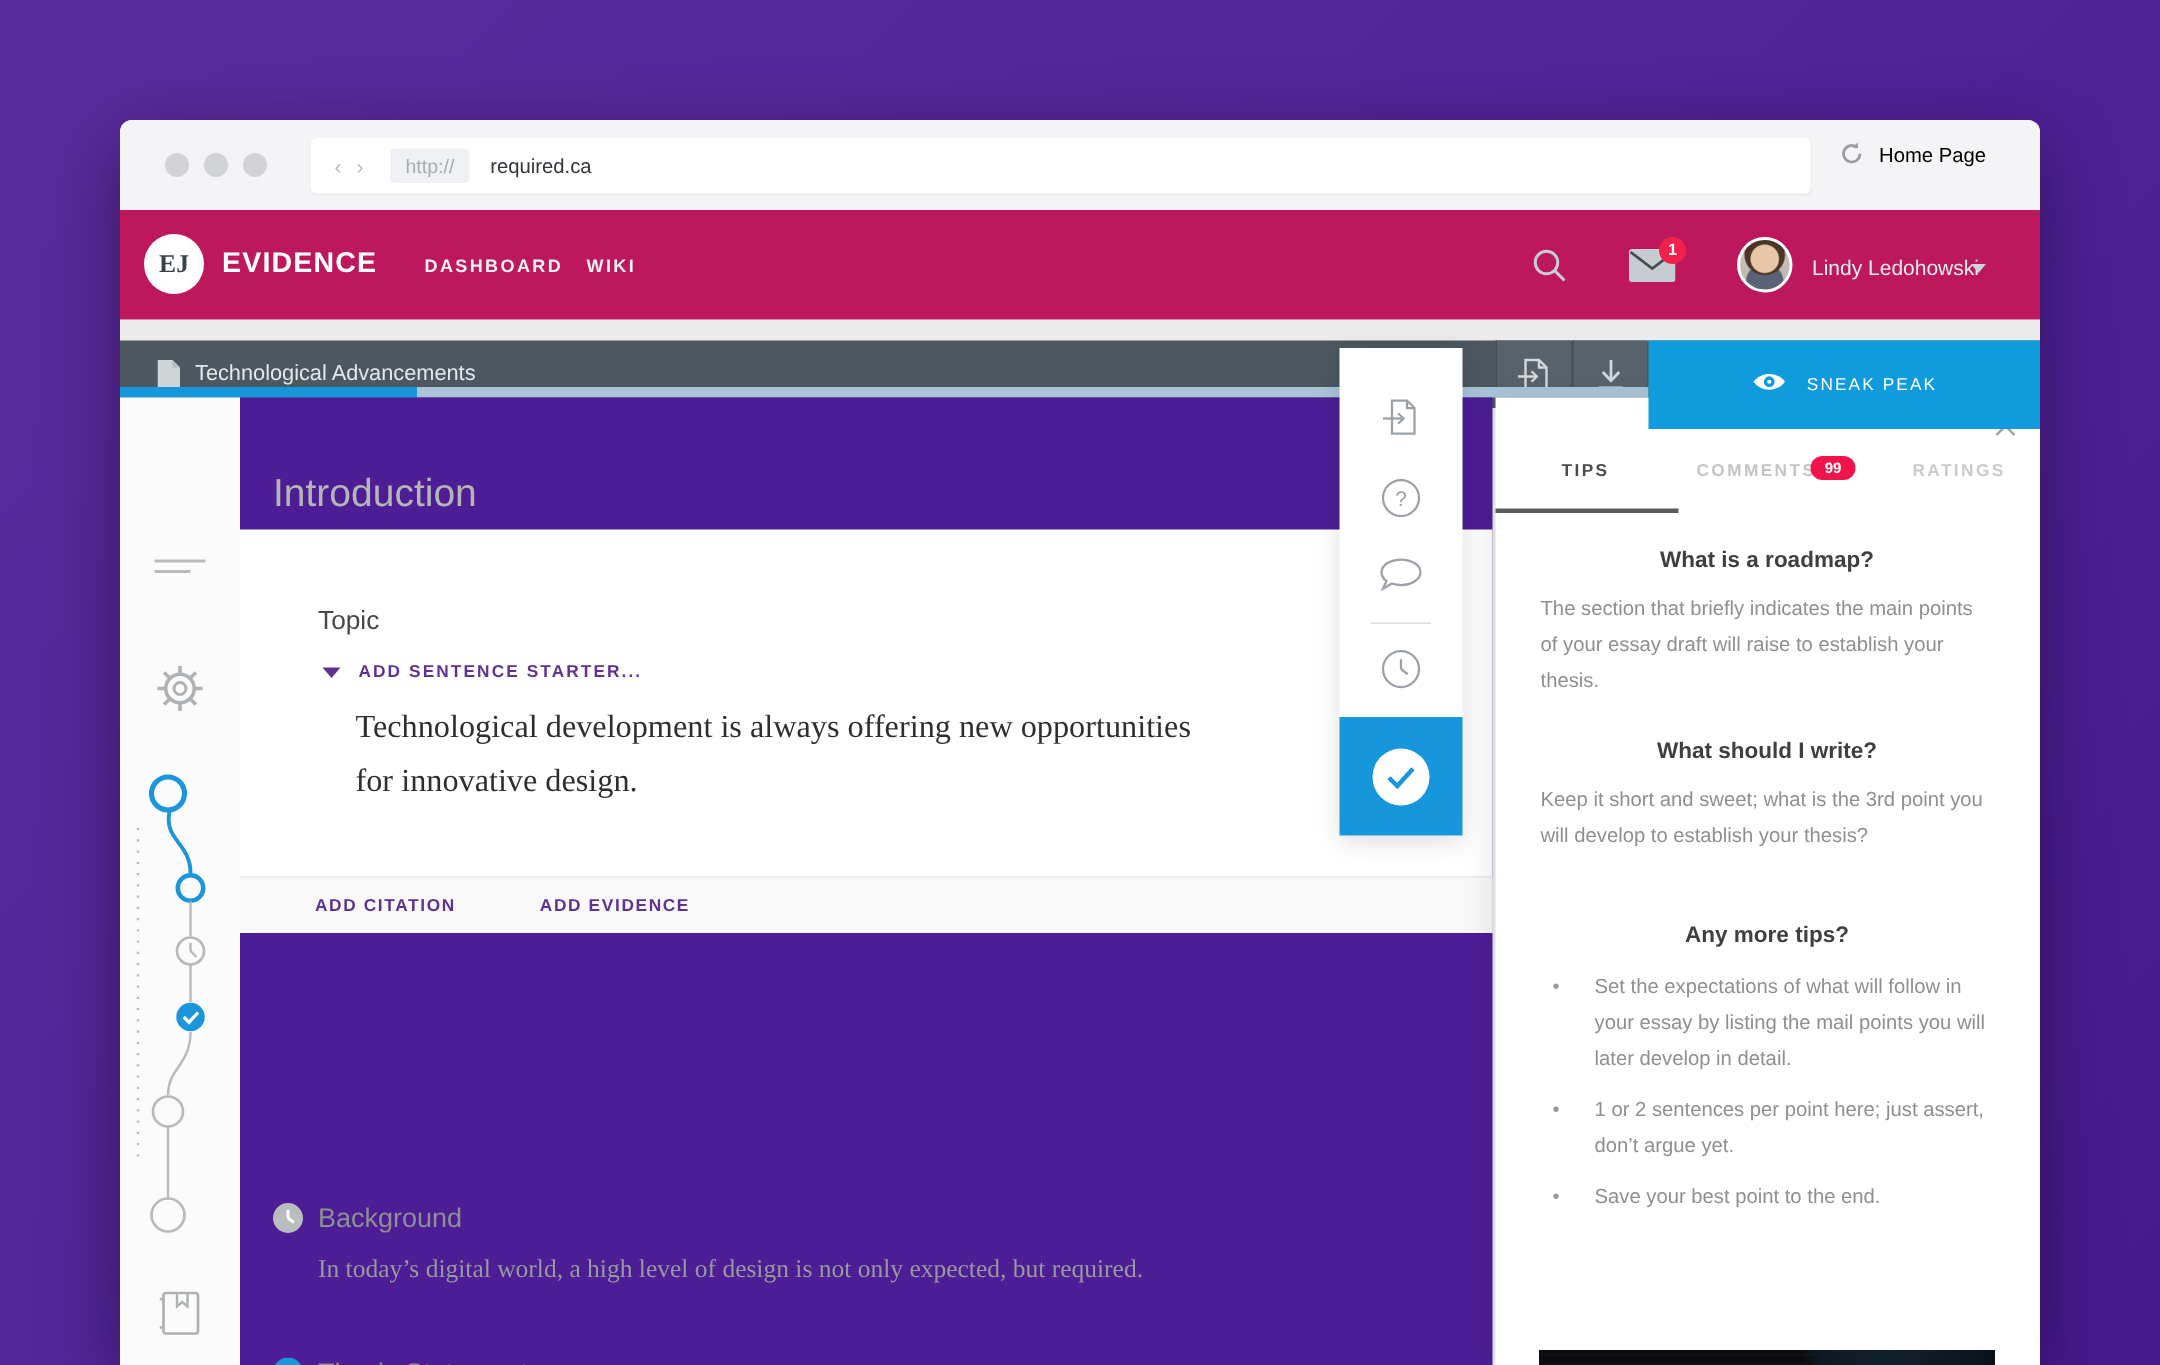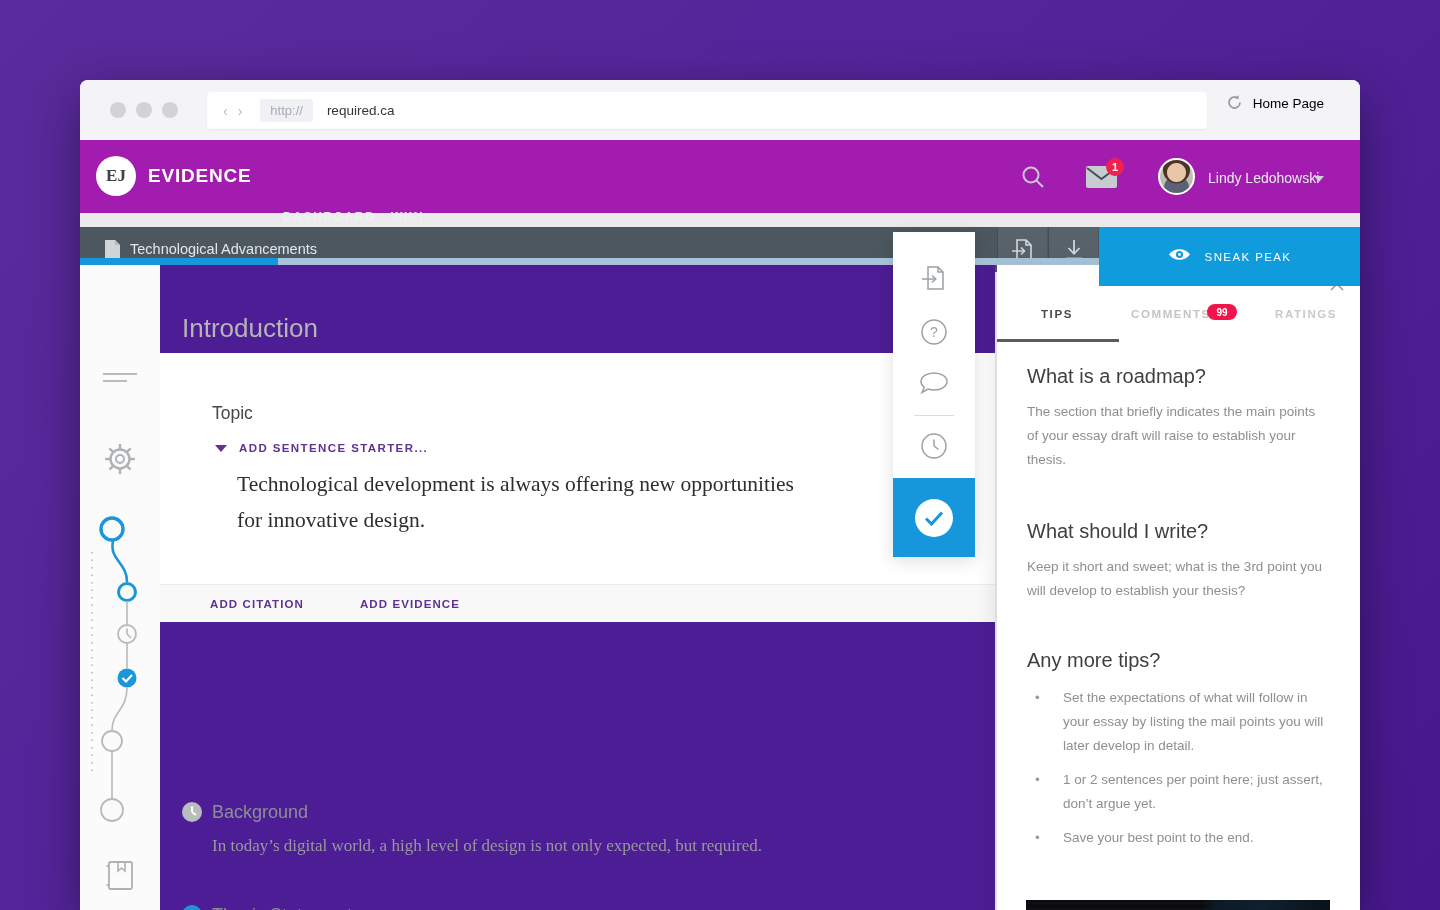--- a/index.html
+++ b/index.html
@@ -24,28 +24,28 @@
     display:flex; align-items:center;
   }
   .nav-arrows { display:flex; gap:10px; margin-left:16px; color:#b7b9c0; font-size:14px; }
   .proto-chip {
     margin-left:18px; background:#f0f1f4; border-radius:3px; padding:4px 10px;
     color:#a9abb3; font-size:13px;
   }
   .url-text { margin-left:14px; color:#33353a; font-size:13.5px; }
   .home { position:absolute; right:36px; top:0; height:47px; display:flex; align-items:center; gap:10px; color:#000000; font-size:13.5px; }
   
-  .navbar { position:absolute; left:0; top:60px; width:1280px; height:73px; background:#a21caf; }
+  .navbar { position:absolute; left:0; top:60px; width:1280px; height:73px; background:#be185d; }
   .logo-circle {
     position:absolute; left:16px; top:16px; width:40px; height:40px; border-radius:50%;
     background:#fff; display:flex; align-items:center; justify-content:center;
     font-family:"Liberation Serif", serif; font-size:17px; font-weight:bold; color:#39424a; letter-spacing:0;
   }
   .brand { position:absolute; left:68px; top:25px; color:#fff; font-size:19px; font-weight:bold; letter-spacing:.8px; }
-  .nav-item { position:absolute; top:30px; color:#eef1f2; font-size:12px; font-weight:bold; letter-spacing:1.6px;margin-top:40px; }
+  .nav-item { position:absolute; top:30px; color:#eef1f2; font-size:12px; font-weight:bold; letter-spacing:1.6px; }
   .mail-wrap { position:absolute; left:1006px; top:26px; }
   .mail-badge {
     position:absolute; left:20px; top:-8px; min-width:18px; height:18px; border-radius:9px;
     background:#f0214c; color:#fff; font-size:11px; font-weight:bold;
     display:flex; align-items:center; justify-content:center; padding:0 5px;
   }
   .avatar {
     position:absolute; left:1078px; top:18px; width:37px; height:37px; border-radius:50%;
     background:
       radial-gradient(circle at 50% 38%, #e8c6a8 0 9px, rgba(232,198,168,0) 10px),
@@ -118,24 +118,24 @@
   }
   .close-x { position:absolute; right:16px; top:12px; cursor:pointer; }
   .tabs { position:absolute; left:0; top:35px; width:363px; height:42px; }
   .tab { position:absolute; top:8px; font-size:11.5px; font-weight:bold; letter-spacing:1.6px; }
   .tab-active-underline { position:absolute; left:0; top:39px; width:122px; height:3px; background:#5c5c5c; }
   .badge-pill {
     position:absolute; left:210px; top:4px; min-width:30px; height:16px; border-radius:8px;
     background:#f1134b; color:#fff; font-size:10px; font-weight:bold;
     display:flex; align-items:center; justify-content:center; padding:0 7px;
   }
-  .tip-q { color:#3f3f3f; font-size:20px; font-weight:normal; }
+  .tip-q { color:#3f3f3f; font-size:15px; font-weight:bold;text-align:center; }
   .tip-a { color:#8f8f8f; font-size:13.5px; line-height:24px; }
   .tips-body { position:absolute; left:30px; top:100px; width:302px; }
-  .tip-block-2 { margin-top:48px; }
+  .tip-block-2 { margin-top:26px; }
   .tip-block-3 { margin-top:46px; }
   .tip-q { margin-bottom:12px; }
   ul.tip-list { list-style:none; margin-top:14px; }
   ul.tip-list li { position:relative; padding-left:36px; color:#8f8f8f; font-size:13.5px; line-height:24px; margin-bottom:10px; }
   ul.tip-list li::before { content:"•"; position:absolute; left:8px; color:#9a9a9a; }
   .video {
     position:absolute; left:29px; top:635px; width:304px; height:110px;
     background:
       linear-gradient(90deg, rgba(10,10,12,0) 58%, rgba(13,27,38,.9) 62%, rgba(16,34,48,.9) 78%, rgba(9,18,26,.95) 100%),
       radial-gradient(circle at 46% 46%, #3a2a22 0 10px, rgba(58,42,34,0) 11px),

